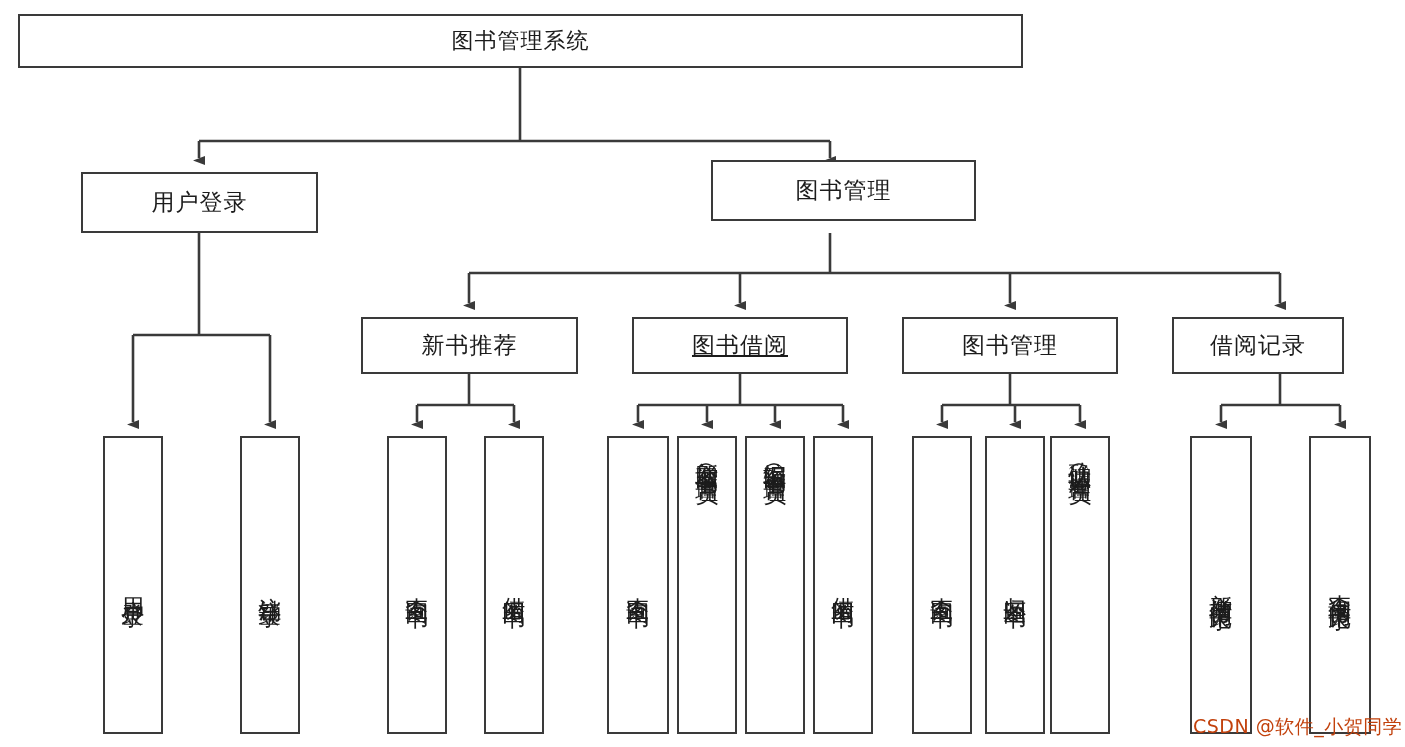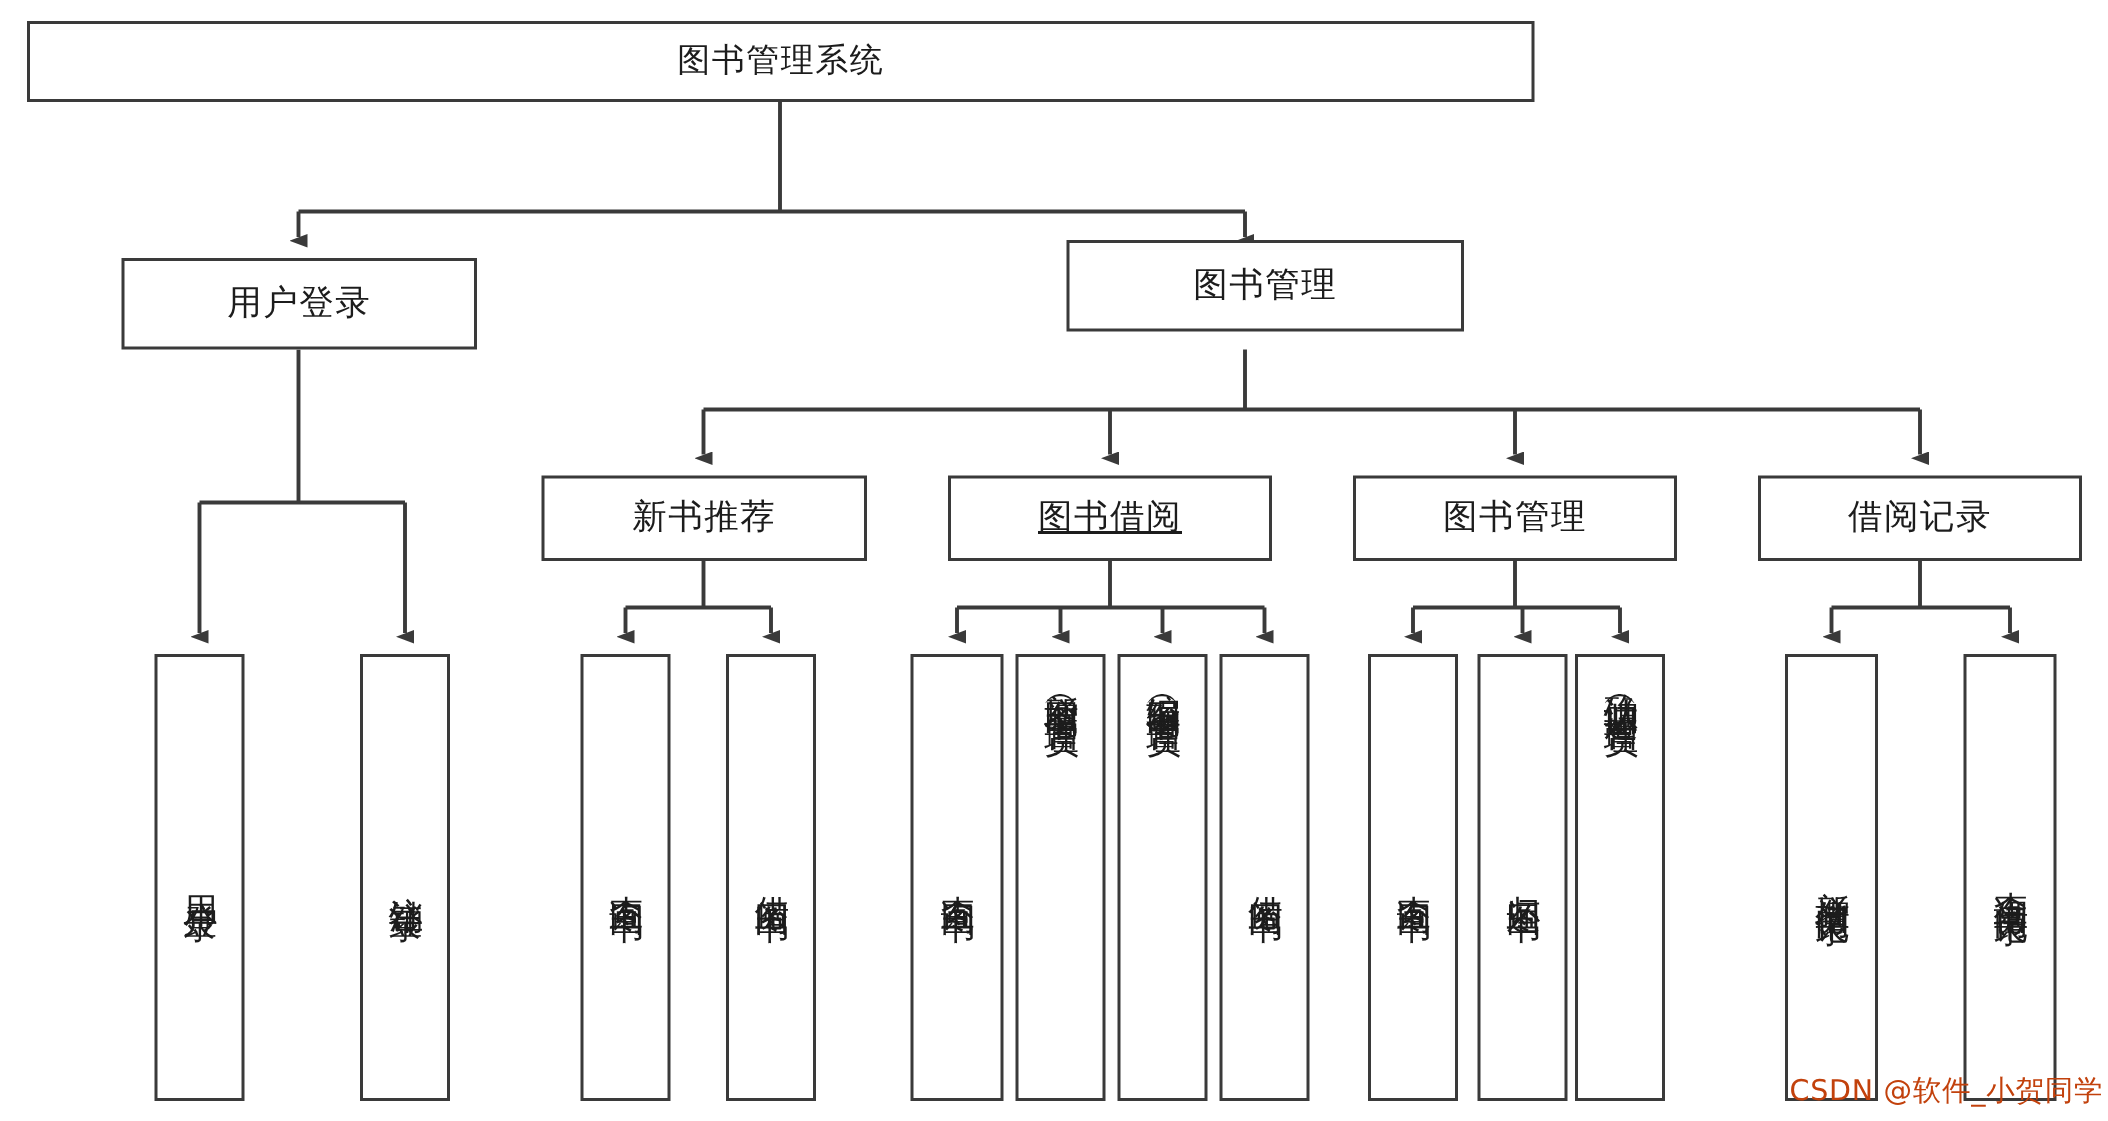--- a/index.html
+++ b/index.html
@@ -143,21 +143,21 @@
 
   <div class="node horiz" id="node-l3-0" style="left: 361px; top: 317px; width: 217px; height: 57px;">
     <span>新书推荐</span>
   </div>
   <div class="node horiz" id="node-l3-1" style="left: 632px; top: 317px; width: 216px; height: 57px; text-decoration: underline;">
     <span>图书借阅</span>
   </div>
   <div class="node horiz" id="node-l3-2" style="left: 902px; top: 317px; width: 216px; height: 57px;">
     <span>图书管理</span>
   </div>
-  <div class="node horiz" id="node-l3-3" style="left: 1172px; top: 317px; width: 216px; height: 57px;">
+  <div class="node horiz" id="node-l3-3" style="left: 1172px; top: 317px; width: 172px; height: 57px;">
     <span>借阅记录</span>
   </div>
 
   <div class="node vert mid" id="node-leaf-0" style="left: 103px; top: 436px; width: 60px; height: 298px;">
     <span class="vlabel">用户登录</span>
   </div>
   <div class="node vert mid" id="node-leaf-1" style="left: 240px; top: 436px; width: 60px; height: 298px;">
     <span class="vlabel">注销登录</span>
   </div>
   <div class="node vert mid" id="node-leaf-2" style="left: 387px; top: 436px; width: 60px; height: 298px;">

